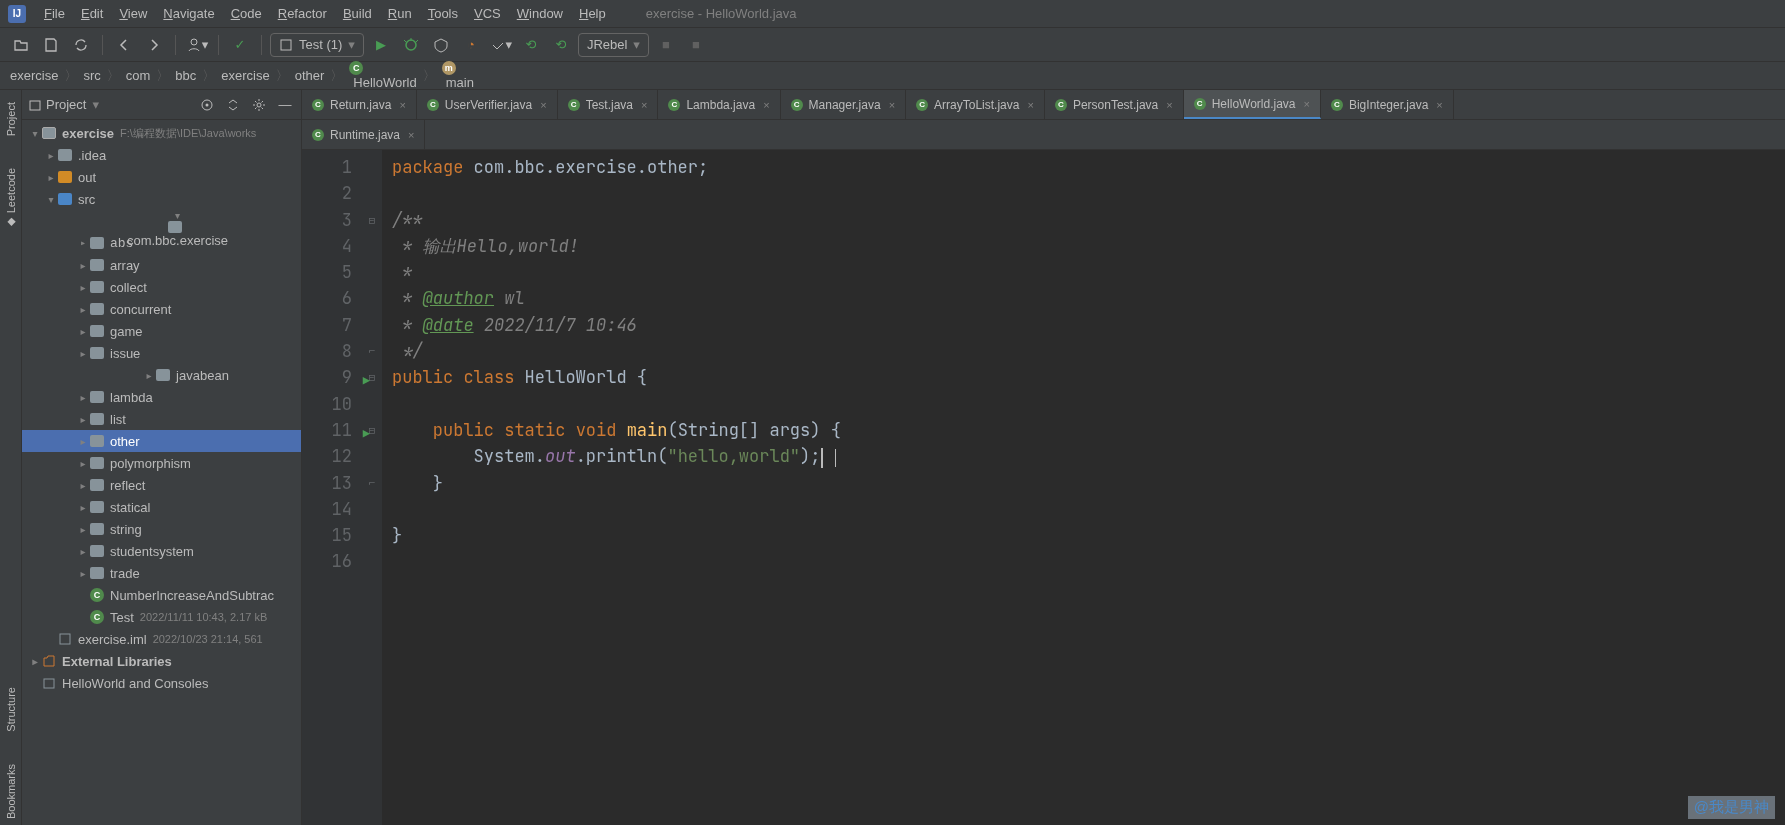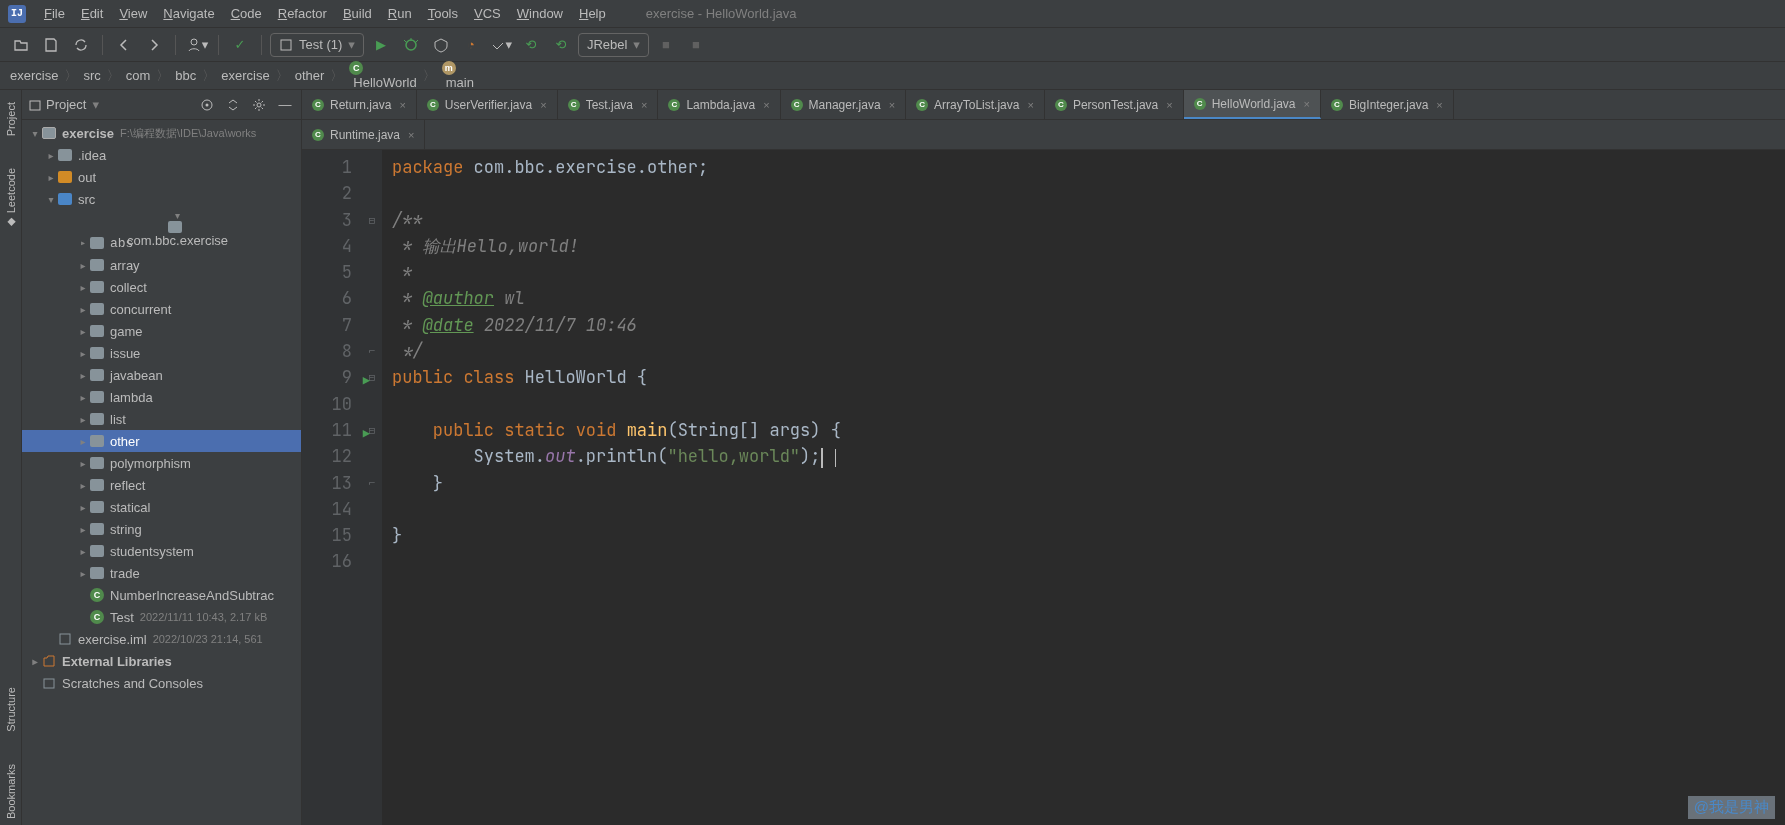--- a/index.html
+++ b/index.html
@@ -1,18 +1,18 @@
 <!DOCTYPE html>
 <html><head>
 <meta charset="utf-8">
 <style>
 * { margin: 0; padding: 0; box-sizing: border-box; }
 body { font-family: "Segoe UI", Arial, sans-serif; font-size: 13px; background: #2b2b2b; color: #bbbbbb; width: 1785px; height: 825px; overflow: hidden; position: relative; }
 .menubar { height: 28px; background: #3c3f41; display: flex; align-items: center; padding: 0 8px; border-bottom: 1px solid #323232; }
-.menubar .app-icon { width: 18px; height: 18px; background: #4b6eaf; border-radius: 3px; margin-right: 12px; display:flex; align-items:center; justify-content:center; color:#fff; font-size:10px; font-weight:bold;font-family:Liberation Mono, monospace; }
+.menubar .app-icon { width: 18px; height: 18px; background: #4b6eaf; border-radius: 3px; margin-right: 12px; display:flex; align-items:center; justify-content:center; color:#fff; font-size:10px; font-weight:bold; }
 .menubar .menu-item { margin-right: 4px; padding: 2px 6px; color: #bbbbbb; cursor: pointer; }
 .menubar .menu-item u { text-decoration: underline; }
 .menubar .title { margin-left: 30px; color: #808080; }
 .toolbar { height: 34px; background: #3c3f41; display: flex; align-items: center; padding: 0 8px; border-bottom: 1px solid #323232; gap: 4px; }
 .tool-btn { width: 26px; height: 26px; display: flex; align-items: center; justify-content: center; color: #bbbbbb; cursor: pointer; border-radius: 3px; }
 .tool-sep { width: 1px; height: 20px; background: #555; margin: 0 4px; }
 .run-config { display: flex; align-items: center; border: 1px solid #646464; border-radius: 4px; padding: 2px 8px; height: 24px; gap: 6px; }
 .breadcrumb { height: 28px; background: #3c3f41; display: flex; align-items: center; padding: 0 10px; border-bottom: 1px solid #323232; }
 .crumb { color: #bbbbbb; cursor: pointer; }
 .crumb-sep { color: #606060; margin: 0 6px; }
@@ -284,21 +284,21 @@
           </span>
           <span class="label">game</span>
         </div>
         <div class="tree-row" style="padding-left: 54px;">
           <span class="arrow closed"></span>
           <span class="ic">
             <span class="folder-icon"></span>
           </span>
           <span class="label">issue</span>
         </div>
-        <div class="tree-row" style="padding-left: 54px;">
+        <div class="tree-row" style="padding-left: 54px; justify-content: center;">
           <span class="arrow closed"></span>
           <span class="ic">
             <span class="folder-icon"></span>
           </span>
           <span class="label">javabean</span>
         </div>
         <div class="tree-row" style="padding-left: 54px;">
           <span class="arrow closed"></span>
           <span class="ic">
             <span class="folder-icon"></span>
@@ -395,21 +395,21 @@
           </span>
           <span class="label">External Libraries</span>
         </div>
         <div class="tree-row" style="padding-left: 6px;">
           <span class="arrow "></span>
           <span class="ic">
             <svg width="14" height="14">
               <rect x="2" y="3" width="10" height="9" fill="none" stroke="#87939a"></rect>
             </svg>
           </span>
-          <span class="label">Scratches and Consoles</span>
+          <span class="label">HelloWorld and Consoles</span>
         </div>
       </div>
   </div>
 
   <div class="editor-area">
     <div class="tabs-row" id="tabs1">
         <div class="tab">
           <span class="ficon">C</span>
           <span>Return.java</span>
           <span class="close">×</span>

